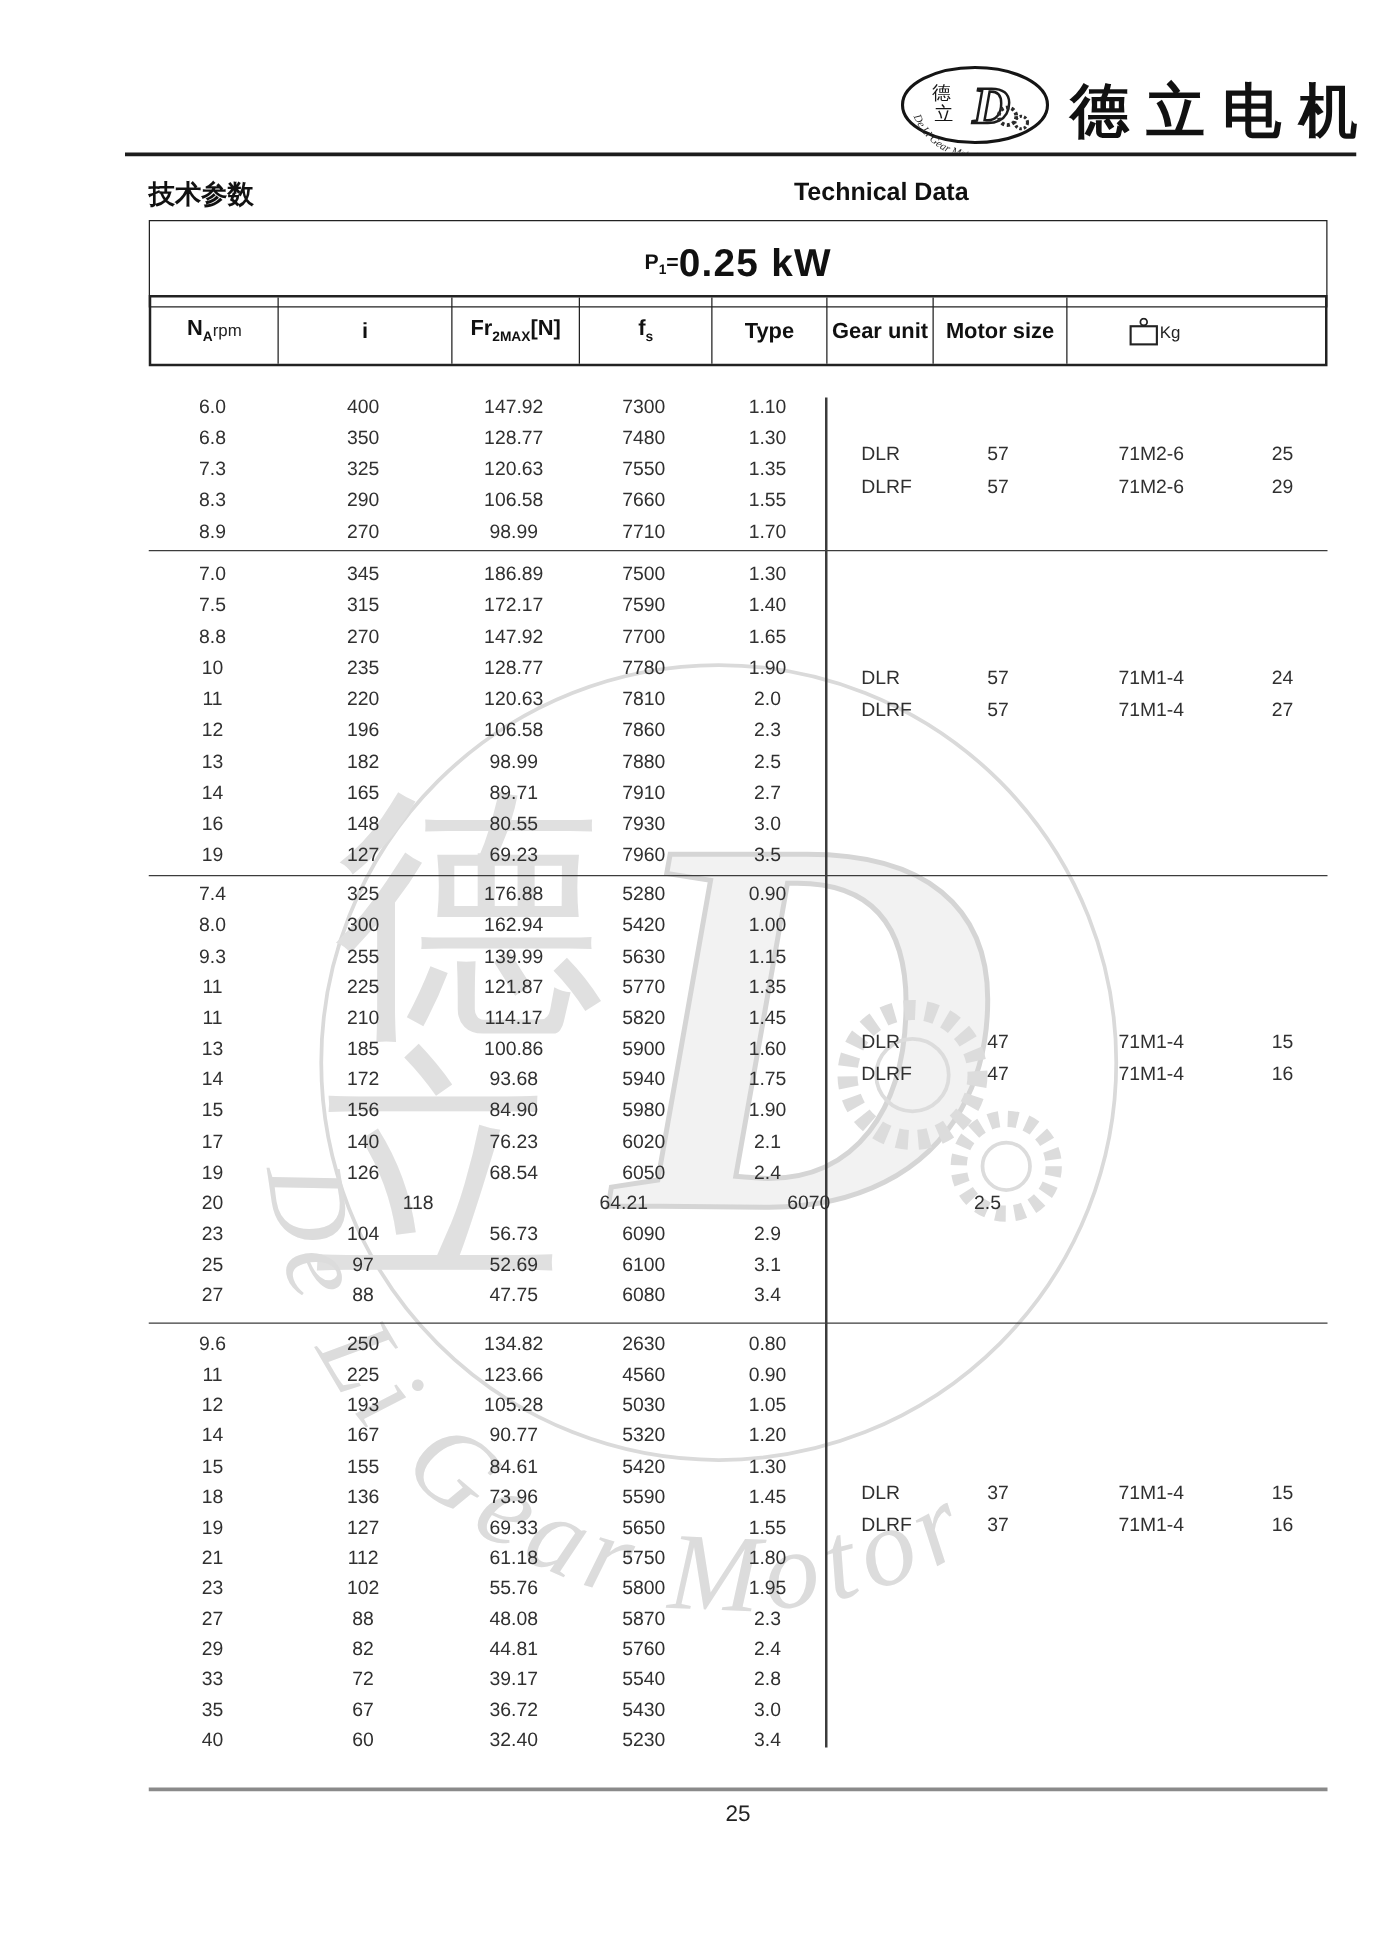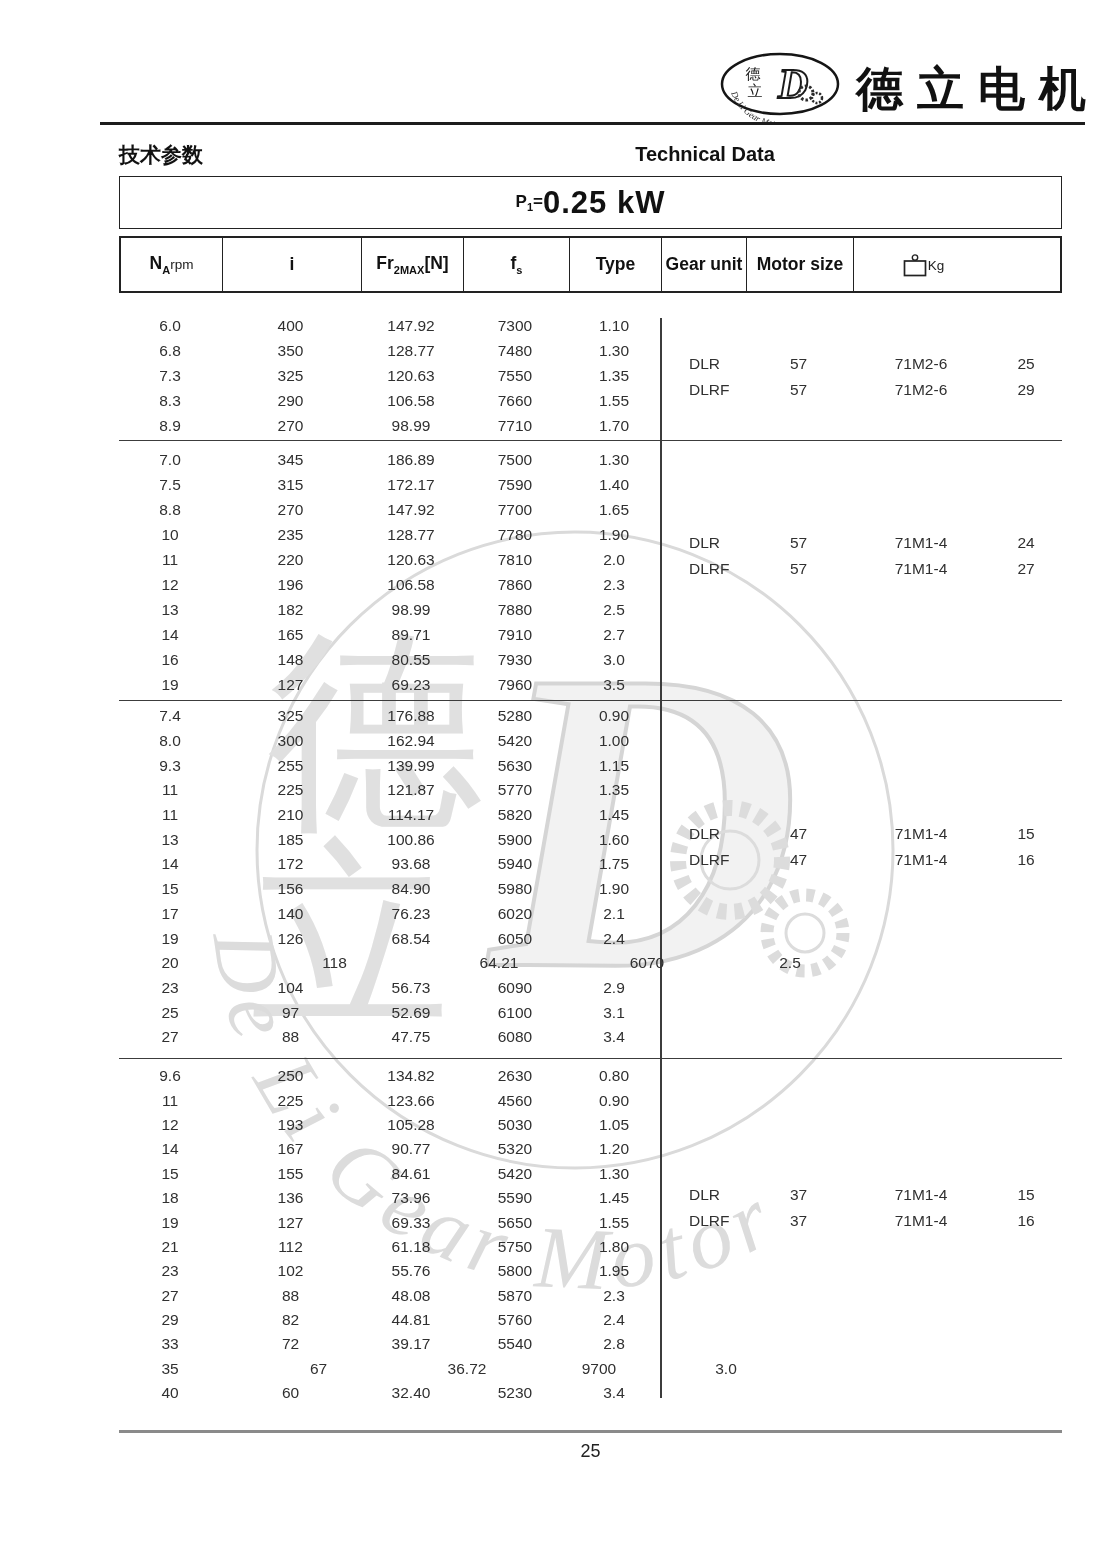--- a/index.html
+++ b/index.html
@@ -14,21 +14,21 @@
   .logo-svg { position:absolute; left:716px; top:50px; }
   .brand {
     position:absolute; left:856px; top:58px; font-size:47px; font-weight:bold;
     letter-spacing:14px; font-family:"Liberation Serif", serif; color:#111; white-space:nowrap;
   }
   .header-rule { position:absolute; left:100px; top:122px; width:985px; height:3px; background:#1c1c1c; }
   .title-cn { position:absolute; left:119px; top:141px; font-size:21px; font-weight:bold; color:#111; }
   .title-en { position:absolute; left:705px; top:143px; transform:translateX(-50%); font-size:20px; font-weight:bold; color:#111; }
 
   .p1-box {
-    position:absolute; left:119px; top:176px; width:943px; height:53px;
+    position:absolute; left:119px; top:176px; width:943px; height:70px;
     border:1.5px solid #222; box-sizing:border-box;
     display:flex; align-items:center; justify-content:center;
   }
   .p1-small { font-size:17px; font-weight:bold; color:#111; }
   .p1-small sub { font-size:11px; }
   .p1-big { font-size:31px; font-weight:bold; color:#111; letter-spacing:1px; }
 
   
   .thead {
     position:absolute; left:119px; top:236px; width:943px; height:57px;
@@ -473,25 +473,25 @@
             <div class="dcell">5760</div>
             <div class="dcell">2.4</div>
           </div>
           <div class="drow" style="height: 24.4px;">
             <div class="dcell">33</div>
             <div class="dcell">72</div>
             <div class="dcell">39.17</div>
             <div class="dcell">5540</div>
             <div class="dcell">2.8</div>
           </div>
-          <div class="drow" style="height: 24.4px; gap: 28px;">
+          <div class="drow" style="height: 24.4px;">
             <div class="dcell">35</div>
             <div class="dcell">67</div>
             <div class="dcell">36.72</div>
-            <div class="dcell">9700</div>
+            <div class="dcell">5430</div>
             <div class="dcell">3.0</div>
           </div>
           <div class="drow" style="height: 24.4px;">
             <div class="dcell">40</div>
             <div class="dcell">60</div>
             <div class="dcell">32.40</div>
             <div class="dcell">5230</div>
             <div class="dcell">3.4</div>
           </div>
           <div class="typeblock" style="top: 123px;">

